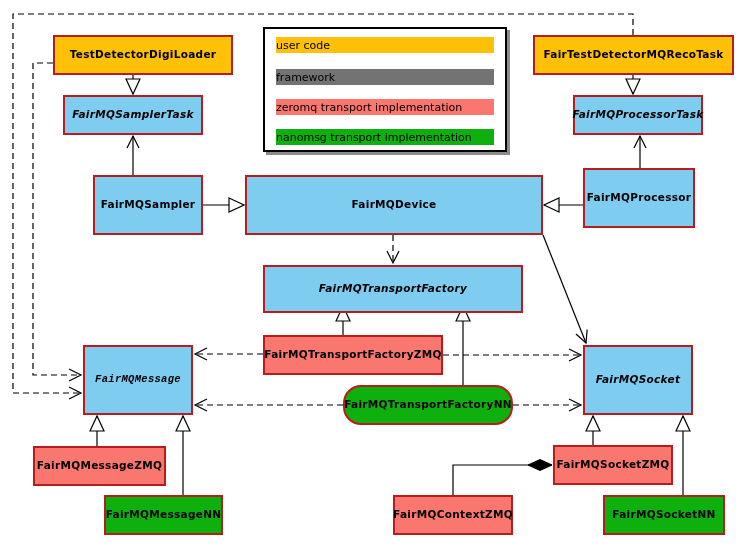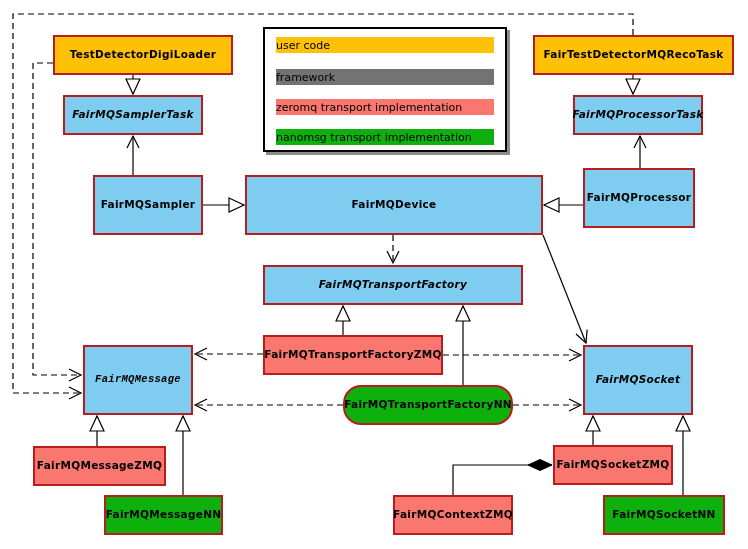--- a/index.html
+++ b/index.html
@@ -87,21 +87,21 @@
   </div>
   <div class="node" style="left: 533px; top: 35px; width: 201px; height: 40px; background-color: rgb(255, 193, 7);">
     <span class="lbl">FairTestDetectorMQRecoTask</span>
   </div>
   <div class="node abstract" style="left: 573px; top: 95px; width: 130px; height: 40px; background-color: rgb(127, 204, 241);">
     <span class="lbl">FairMQProcessorTask</span>
   </div>
   <div class="node" style="left: 583px; top: 168px; width: 112px; height: 60px; background-color: rgb(127, 204, 241);">
     <span class="lbl">FairMQProcessor</span>
   </div>
-  <div class="node abstract" style="left: 263px; top: 265px; width: 260px; height: 40px; background-color: rgb(127, 204, 241);">
+  <div class="node abstract" style="left: 263px; top: 265px; width: 260px; height: 48px; background-color: rgb(127, 204, 241);">
     <span class="lbl">FairMQTransportFactory</span>
   </div>
   <div class="node" style="left: 263px; top: 335px; width: 180px; height: 40px; background-color: rgb(249, 119, 111);">
     <span class="lbl">FairMQTransportFactoryZMQ</span>
   </div>
   <div class="node" style="left: 343px; top: 385px; width: 170px; height: 40px; background-color: rgb(13, 176, 13); border-radius: 18px;">
     <span class="lbl">FairMQTransportFactoryNN</span>
   </div>
   <div class="node abstract" style="left: 83px; top: 345px; width: 110px; height: 70px; background-color: rgb(127, 204, 241); font-family: Liberation Mono, monospace;">
     <span class="lbl">FairMQMessage</span>

